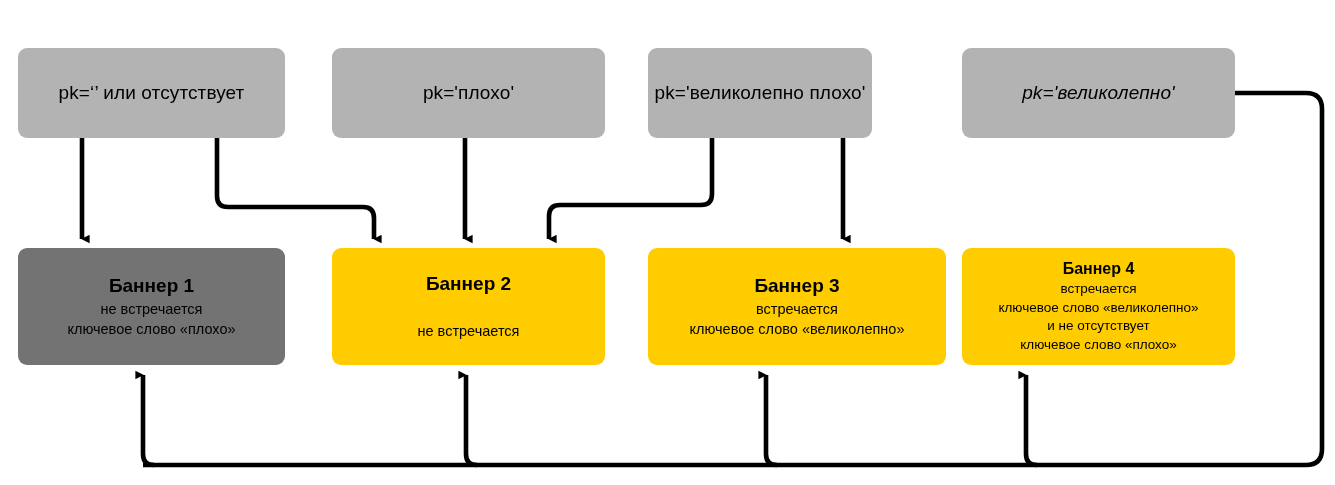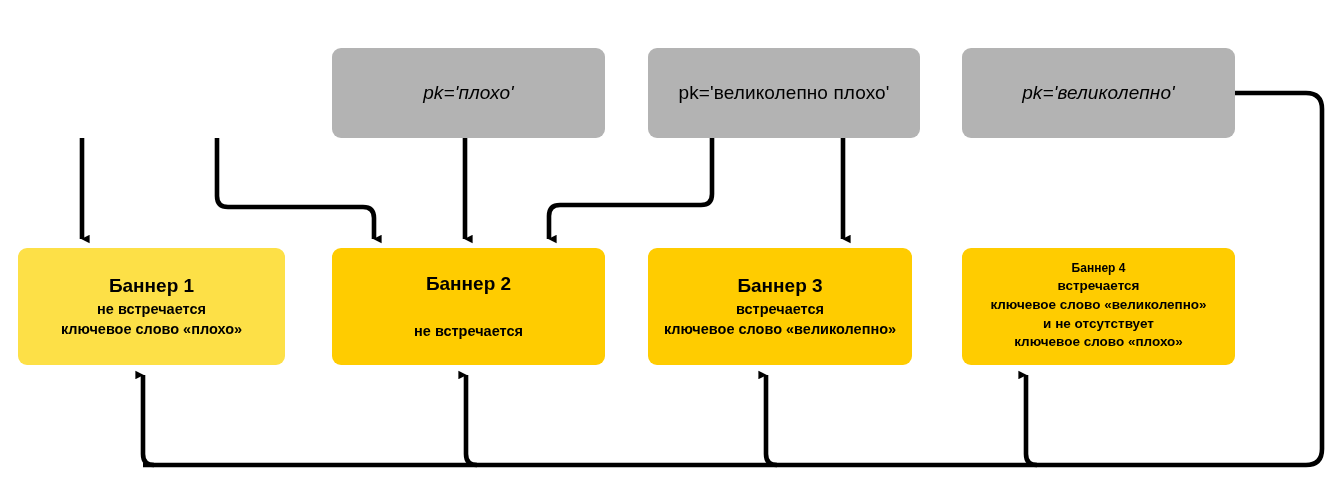--- a/index.html
+++ b/index.html
@@ -49,24 +49,24 @@
     padding: 0 8px;
   }
   .banner .btitle {
     font-size: 19px;
     font-weight: 700;
     line-height: 1.28;
     margin-bottom: 1px;
   }
   .banner .bline {
     font-size: 14.5px;
-    font-weight: 700;
+    font-weight: 400;
     line-height: 1.40;
   }
-  .banner.b4 .btitle { font-size: 12px; }
+  .banner.b4 .btitle { font-size: 16px; }
   .banner.b4 .bline { font-size: 13.5px; line-height: 1.38; }
 </style>
 </head>
 <body>
 
 <div id="canvas">
 
   <svg class="arrows" viewBox="0 0 1335 485" width="1335" height="485" xmlns="http://www.w3.org/2000/svg">
     <defs>
       <marker id="arrowhead" markerWidth="9" markerHeight="9" refX="4.2" refY="7.6" orient="auto" markerUnits="userSpaceOnUse">
@@ -91,45 +91,48 @@
 
       <path d="M1235,93 L1306,93 Q1322,93 1322,109 L1322,449 Q1322,465 1306,465 L143,465"></path>
 
       <path d="M154,465 Q143,465 143,454 L143,375" marker-end="url(#arrowhead-up)"></path>
       <path d="M477,465 Q466,465 466,454 L466,375" marker-end="url(#arrowhead-up)"></path>
       <path d="M777,465 Q766,465 766,454 L766,375" marker-end="url(#arrowhead-up)"></path>
       <path d="M1037,465 Q1026,465 1026,454 L1026,375" marker-end="url(#arrowhead-up)"></path>
     </g>
   </svg>
 
+  <div class="node cond" style="left:18px; top:48px; width:267px; background:#b3b3b3;">
+    <span>pk=‘’ или отсутствует</span>
+  </div>
 
-  <div class="node cond" style="left:332px; top:48px; width:273px; background:#b3b3b3;font-style:italic;">
+  <div class="node cond" style="left:332px; top:48px; width:273px; background:#b3b3b3;">
     <span>pk='плохо'</span>
   </div>
 
-  <div class="node cond" style="left:648px; top:48px; width:272px; background:#b3b3b3;">
+  <div class="node cond" style="left:648px; top:48px; width:224px; background:#b3b3b3;">
     <span>pk='великолепно плохо'</span>
   </div>
 
   <div class="node cond" style="left:962px; top:48px; width:273px; background:#b3b3b3;font-style:italic;">
     <span>pk='великолепно'</span>
   </div>
 
-  <div class="node banner b1" style="left:18px; top:248px; width:267px; background:#fde047;">
+  <div class="node banner b1" style="left:18px; top:248px; width:267px; background:#737373;">
     <div class="btitle">Баннер 1</div>
     <div class="bline">не встречается</div>
     <div class="bline">ключевое слово «плохо»</div>
   </div>
 
   <div class="node banner b2" style="left:332px; top:248px; width:273px; background:#ffcc00;gap:23px;">
     <div class="btitle">Баннер 2</div>
     <div class="bline">не встречается</div>
   </div>
 
-  <div class="node banner b3" style="left:648px; top:248px; width:264px; background:#ffcc00;">
+  <div class="node banner b3" style="left:648px; top:248px; width:298px; background:#ffcc00;">
     <div class="btitle">Баннер 3</div>
     <div class="bline">встречается</div>
     <div class="bline">ключевое слово «великолепно»</div>
   </div>
 
   <div class="node banner b4" style="left:962px; top:248px; width:273px; background:#ffcc00;">
     <div class="btitle">Баннер 4</div>
     <div class="bline">встречается</div>
     <div class="bline">ключевое слово «великолепно»</div>
     <div class="bline">и не отсутствует</div>

